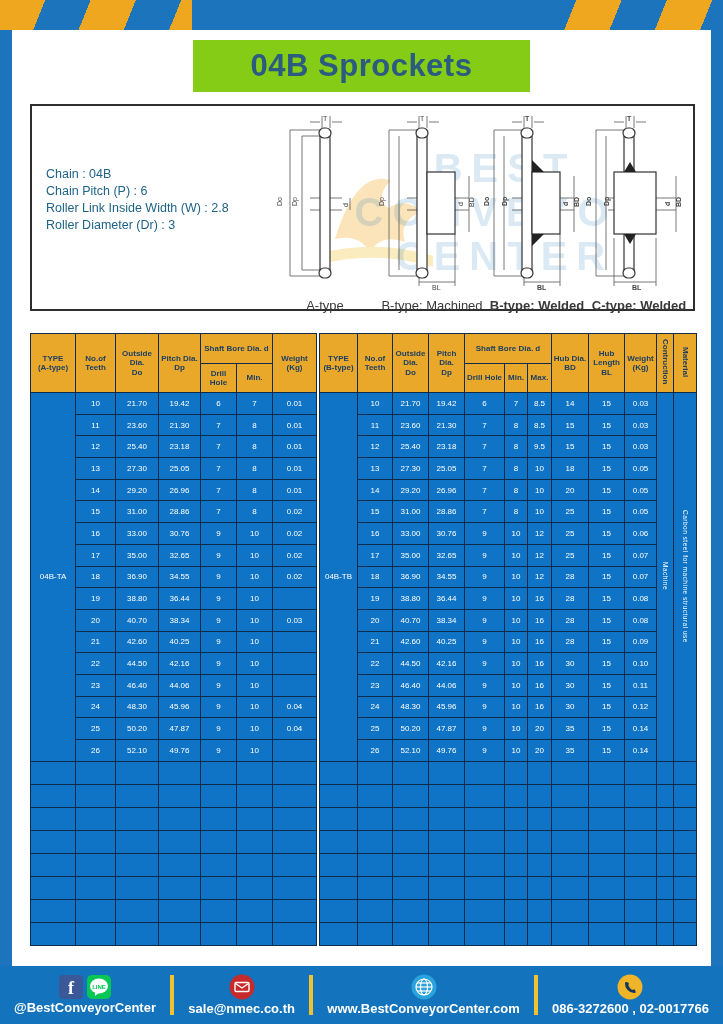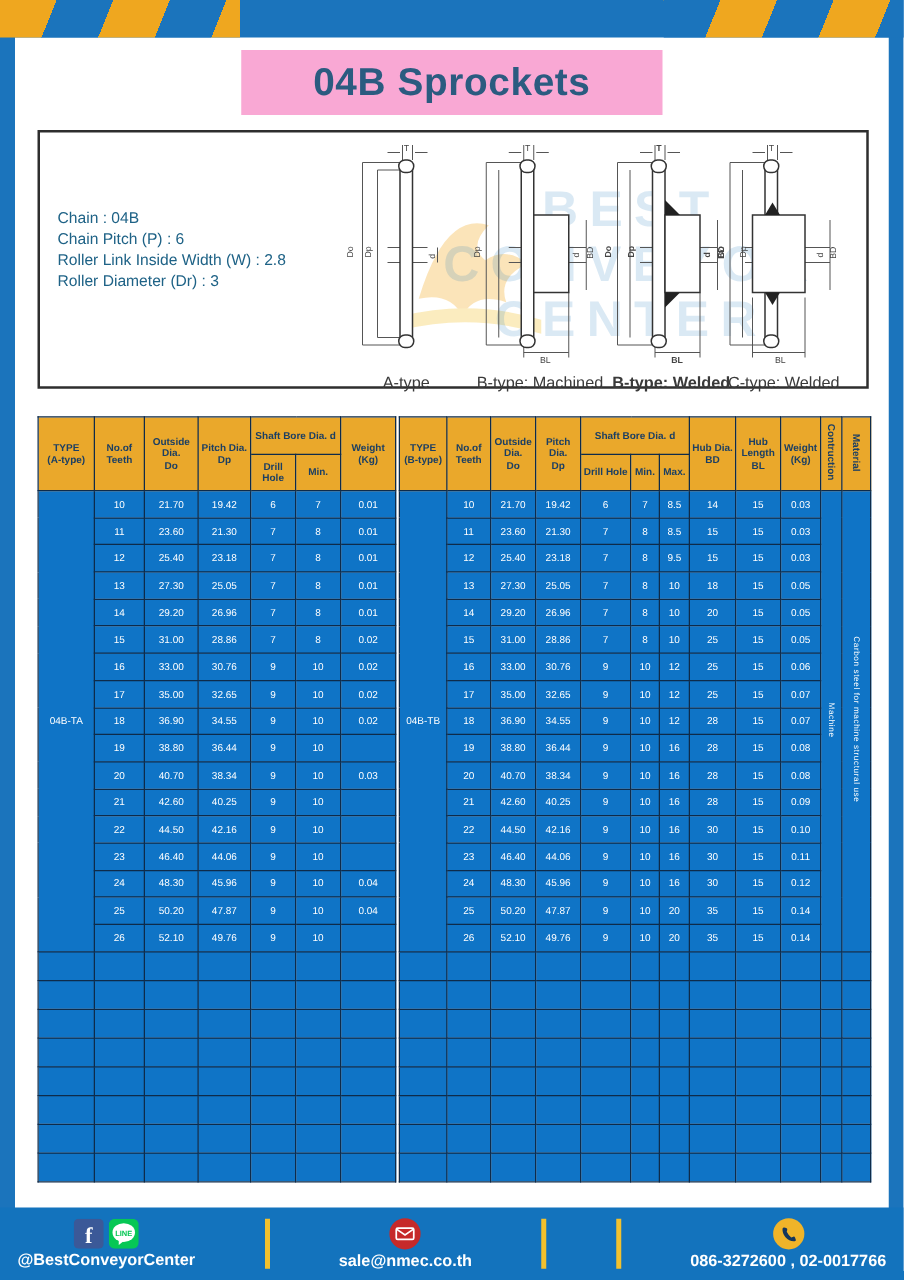--- a/index.html
+++ b/index.html
@@ -8,21 +8,21 @@
 
   
   .stripe-bar{position:absolute; left:0; top:0; width:723px; height:30px; background:#1b74bc;}
   .stripe-seg{position:absolute; top:0; height:100%;}
   .stripe-seg.left{left:0; width:192px; background:repeating-linear-gradient(112deg,#efa71f 0 42px,#1b74bc 42px 84px);}
   .stripe-seg.right{right:0; width:192px; background:repeating-linear-gradient(112deg,#1b74bc 0 42px,#efa71f 42px 84px);}
   .side-border{position:absolute; top:0; bottom:0; width:12px; background:#1b74bc;}
   .side-border.left{left:0;} .side-border.right{right:0;}
 
   
-  .title-box{position:absolute; left:193px; top:40px; width:337px; height:52px; background:#f9a8d4;
+  .title-box{position:absolute; left:193px; top:40px; width:337px; height:52px; background:#84cc16;
     display:flex; align-items:center; justify-content:center;}
   .title-box span{font-size:31px; font-weight:800; color:#2b5b80; letter-spacing:.5px;}
 
   
   .drawing-panel{position:absolute; left:30px; top:104px; width:661px; height:203px; background:#ffffff;
     border:2px solid #2e2e2e;}
   .watermark{position:absolute; right:8px; top:40px; width:360px; text-align:center; pointer-events:none;}
   .watermark div{font-size:40px; font-weight:800; letter-spacing:9px; color:rgba(27,116,188,.16); line-height:44px;}
   .wm-bird{position:absolute; left:270px; top:35px; width:150px; height:140px; opacity:.30; pointer-events:none;}
   .specs{position:absolute; left:14px; top:60px; color:#1e6286; font-weight:normal; font-size:12.5px; line-height:17px;}
@@ -183,21 +183,21 @@
         <text x="43" y="7">T</text>
         <text x="7" y="92" transform="rotate(-90 7 92)">Do</text>
         <text x="25" y="92" transform="rotate(-90 25 92)">Dp</text>
         <text x="86" y="92" transform="rotate(-90 86 92)">d</text>
         <text x="97" y="93" transform="rotate(-90 97 93)">BD</text>
         <text x="55" y="176">BL</text>
       </svg>
       <div class="fig-label" style="left:-10px; width:130px;">B-type: Welded</div>
     </div>
 
-    <div class="fig" style="left:540px;">
+    <div class="fig" style="left:552px;font-weight:bold;">
       <svg width="110" height="180" viewBox="0 0 110 180">
         <g stroke="#555" stroke-width="0.8" fill="none">
           <line x1="30" y1="8" x2="40" y2="8"></line>
             <line x1="52" y1="8" x2="62" y2="8"></line>
           <line x1="42" y1="2" x2="42" y2="14"></line>
             <line x1="50" y1="2" x2="50" y2="14"></line>
           <line x1="12" y1="16" x2="12" y2="162"></line>
             <line x1="22" y1="22" x2="22" y2="156"></line>
           <line x1="12" y1="16" x2="40" y2="16"></line>
             <line x1="12" y1="162" x2="40" y2="162"></line>
@@ -840,20 +840,31 @@
     <div class="fdiv"></div>
     <div class="fsec">
       <svg width="26" height="26" viewBox="0 0 26 26">
         <circle cx="13" cy="13" r="12.5" fill="#c62a2a"></circle>
         <rect x="6" y="8.5" width="14" height="9" rx="1.2" fill="none" stroke="#fff" stroke-width="1.4"></rect>
         <polyline points="6.5,9.5 13,14 19.5,9.5" fill="none" stroke="#fff" stroke-width="1.4"></polyline>
       </svg>
       <div class="flabel">sale@nmec.co.th</div>
     </div>
     <div class="fdiv"></div>
+    <div class="fsec">
+      <svg width="26" height="26" viewBox="0 0 26 26">
+        <circle cx="13" cy="13" r="12.5" fill="#2aa3dc"></circle>
+        <circle cx="13" cy="13" r="8" fill="none" stroke="#fff" stroke-width="1.2"></circle>
+        <ellipse cx="13" cy="13" rx="3.5" ry="8" fill="none" stroke="#fff" stroke-width="1.2"></ellipse>
+        <line x1="5" y1="13" x2="21" y2="13" stroke="#fff" stroke-width="1.2"></line>
+        <line x1="6" y1="9" x2="20" y2="9" stroke="#fff" stroke-width="1.2"></line>
+        <line x1="6" y1="17" x2="20" y2="17" stroke="#fff" stroke-width="1.2"></line>
+      </svg>
+      <div class="flabel">www.BestConveyorCenter.com</div>
+    </div>
     <div class="fdiv"></div>
     <div class="fsec">
       <svg width="26" height="26" viewBox="0 0 26 26">
         <circle cx="13" cy="13" r="12.5" fill="#f0b429"></circle>
         <path d="M8 9.2 Q8 7.8 9.4 8 L11 8.4 Q12 8.7 11.8 9.8 L11.4 11.4 Q13 14.6 15 16 L16.6 15.4 Q17.6 15 18 16 L18.6 17.6 Q19 18.8 17.8 19 Q13.6 19.4 10.4 15.8 Q7.8 12.8 8 9.2 Z" fill="#15365c"></path>
       </svg>
       <div class="flabel">086-3272600 , 02-0017766</div>
     </div>
   </div>
 

